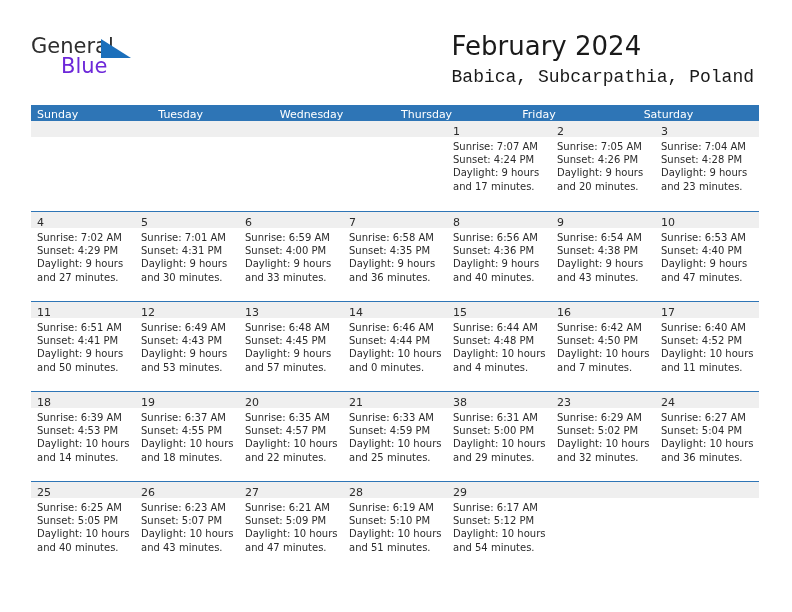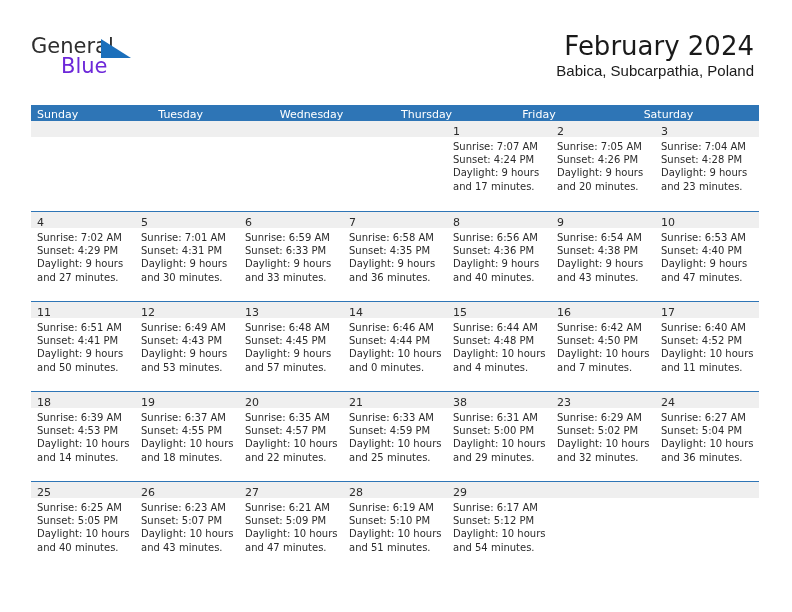--- a/index.html
+++ b/index.html
@@ -61,37 +61,36 @@
     left: 70px;
     top: 3px;
     width: 30px;
     height: 19px;
   }
 
   .title-block {
     position: absolute;
     right: 38px;
     top: 30px;
-    text-align: right;
   }
   .month-title {
     font-size: 26px;
     color: #1a1a1a;
     font-weight: normal;
     line-height: 32px;
     white-space: nowrap;
     font-family: "DejaVu Sans", sans-serif;
   }
   .location-title {
-    margin-top: 0;
-    font-size: 15px;
+    margin-top: 6px;
+    font-size: 18px;
     color: #1a1a1a;
     line-height: 18px;
     white-space: nowrap;
-    font-family: Liberation Sans, sans-serif;
+    font-family: Liberation Mono, monospace;
   }
 
   
   .calendar {
     position: absolute;
     left: 31px;
     top: 105px;
     width: 728px;
   }
 
@@ -252,21 +251,21 @@
               <div class="day-line">Sunrise: 7:01 AM</div>
               <div class="day-line">Sunset: 4:31 PM</div>
               <div class="day-line">Daylight: 9 hours</div>
               <div class="day-line">and 30 minutes.</div>
             </div>
           </div>
           <div class="day-cell">
             <div class="daynum-band"><span class="daynum">6</span></div>
             <div class="day-body">
               <div class="day-line">Sunrise: 6:59 AM</div>
-              <div class="day-line">Sunset: 6:33 PM</div>
+              <div class="day-line">Sunset: 4:00 PM</div>
               <div class="day-line">Daylight: 9 hours</div>
               <div class="day-line">and 33 minutes.</div>
             </div>
           </div>
           <div class="day-cell">
             <div class="daynum-band"><span class="daynum">7</span></div>
             <div class="day-body">
               <div class="day-line">Sunrise: 6:58 AM</div>
               <div class="day-line">Sunset: 4:35 PM</div>
               <div class="day-line">Daylight: 9 hours</div>

